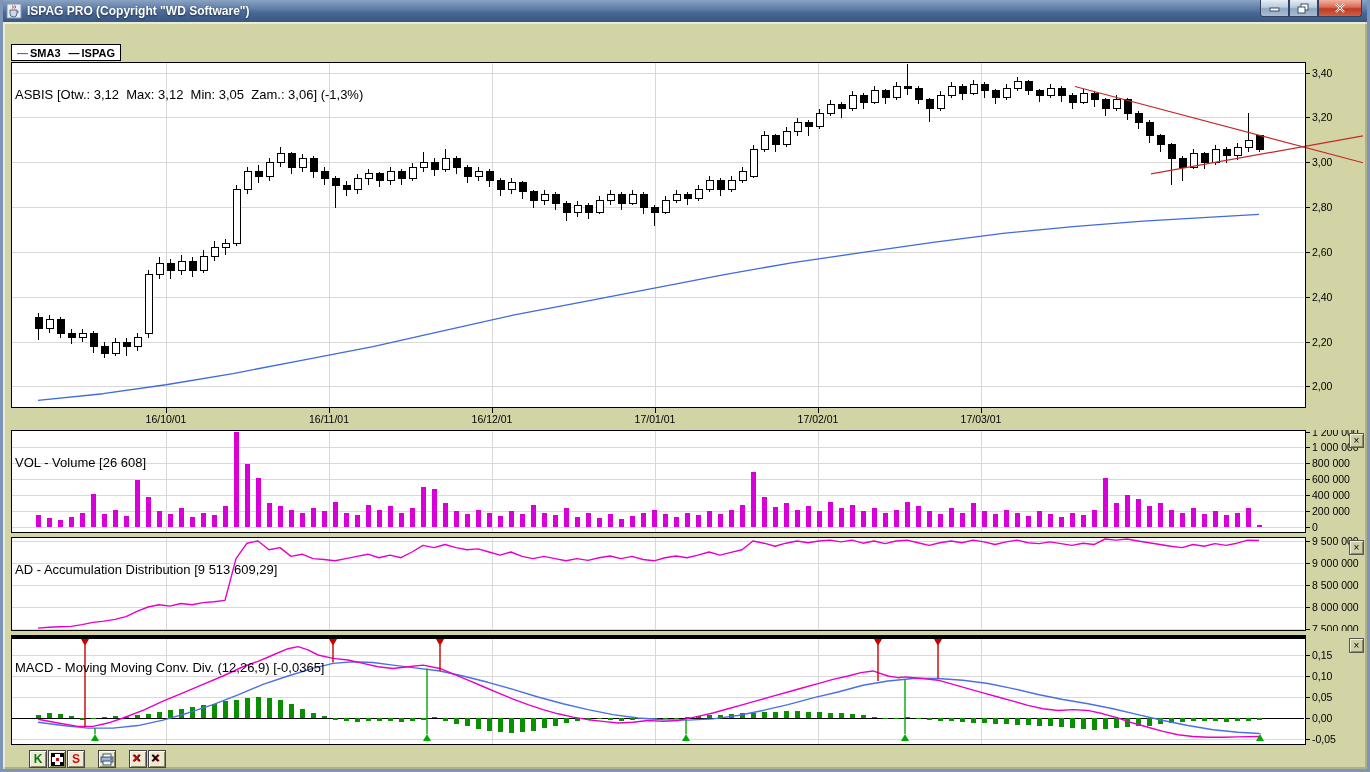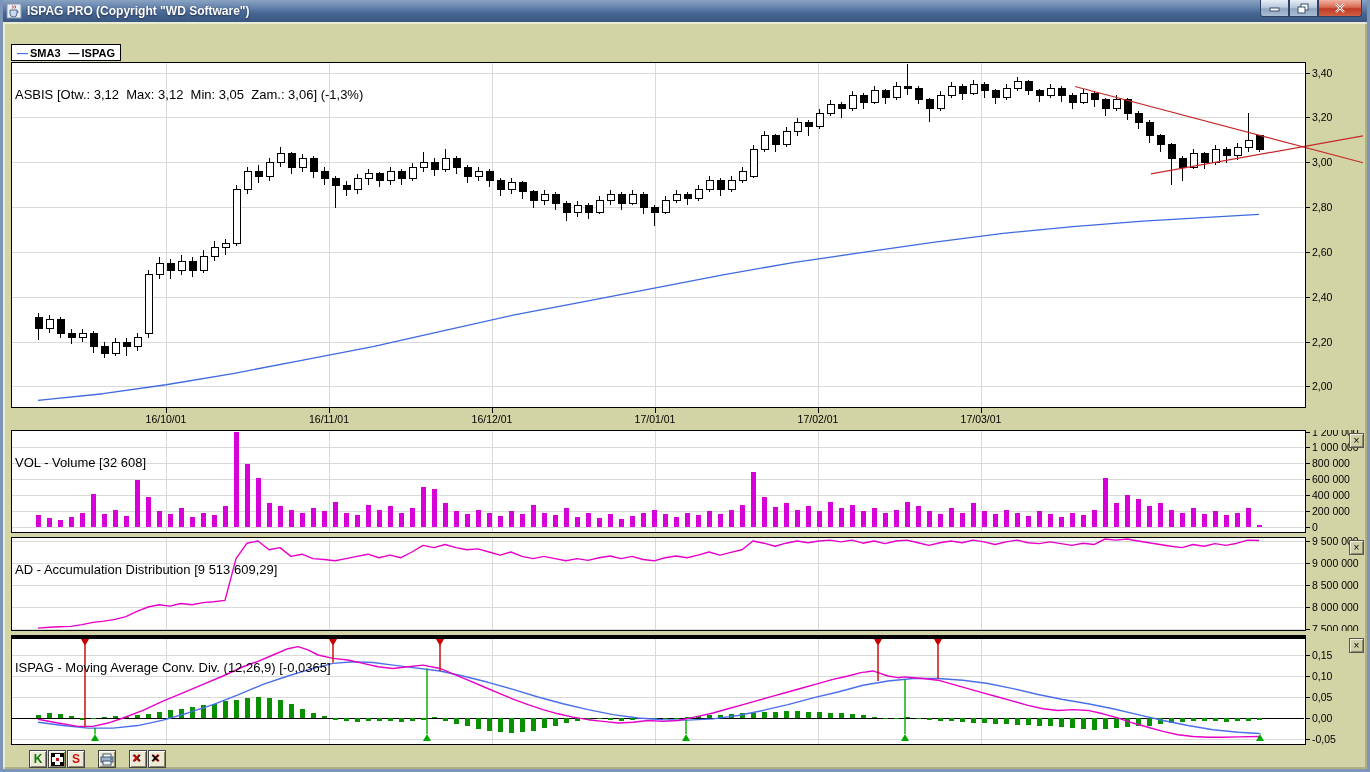--- a/index.html
+++ b/index.html
@@ -509,21 +509,21 @@
           <text x="1301" y="37.16666666666667" font-size="10.5" font-family="Liberation Sans, sans-serif" fill="#000">800 000</text>
           <line x1="1294" y1="49.5" x2="1299" y2="49.5" stroke="#000" shape-rendering="crispEdges"></line>
           <text x="1301" y="53" font-size="10.5" font-family="Liberation Sans, sans-serif" fill="#000">600 000</text>
           <line x1="1294" y1="65.33333333333334" x2="1299" y2="65.33333333333334" stroke="#000" shape-rendering="crispEdges"></line>
           <text x="1301" y="68.83333333333334" font-size="10.5" font-family="Liberation Sans, sans-serif" fill="#000">400 000</text>
           <line x1="1294" y1="81.16666666666667" x2="1299" y2="81.16666666666667" stroke="#000" shape-rendering="crispEdges"></line>
           <text x="1301" y="84.66666666666667" font-size="10.5" font-family="Liberation Sans, sans-serif" fill="#000">200 000</text>
           <line x1="1294" y1="97" x2="1299" y2="97" stroke="#000" shape-rendering="crispEdges"></line>
           <text x="1301" y="100.5" font-size="10.5" font-family="Liberation Sans, sans-serif" fill="#000">0</text>
         </svg>
-      <div class="phead">VOL - Volume [32 608]</div>
+      <div class="phead">VOL - Volume [26 608]</div>
       <button class="xbtn">×</button>
     </div>
 
     <div class="row row-ad">
       <svg id="svg-ad" width="1358" height="94">
           <rect x="0" y="0" width="1294" height="94" fill="#ffffff"></rect>
           <line x1="155" y1="1" x2="155" y2="93" stroke="#d9d9d9" shape-rendering="crispEdges"></line>
           <line x1="318" y1="1" x2="318" y2="93" stroke="#d9d9d9" shape-rendering="crispEdges"></line>
           <line x1="481" y1="1" x2="481" y2="93" stroke="#d9d9d9" shape-rendering="crispEdges"></line>
           <line x1="644" y1="1" x2="644" y2="93" stroke="#d9d9d9" shape-rendering="crispEdges"></line>
@@ -707,21 +707,21 @@
           <text x="1301" y="23.5" font-size="10.5" font-family="Liberation Sans, sans-serif" fill="#000">0,15</text>
           <line x1="1294" y1="41" x2="1299" y2="41" stroke="#000" shape-rendering="crispEdges"></line>
           <text x="1301" y="44.5" font-size="10.5" font-family="Liberation Sans, sans-serif" fill="#000">0,10</text>
           <line x1="1294" y1="62" x2="1299" y2="62" stroke="#000" shape-rendering="crispEdges"></line>
           <text x="1301" y="65.5" font-size="10.5" font-family="Liberation Sans, sans-serif" fill="#000">0,05</text>
           <line x1="1294" y1="83" x2="1299" y2="83" stroke="#000" shape-rendering="crispEdges"></line>
           <text x="1301" y="86.5" font-size="10.5" font-family="Liberation Sans, sans-serif" fill="#000">0,00</text>
           <line x1="1294" y1="104" x2="1299" y2="104" stroke="#000" shape-rendering="crispEdges"></line>
           <text x="1301" y="107.5" font-size="10.5" font-family="Liberation Sans, sans-serif" fill="#000">-0,05</text>
         </svg>
-      <div class="phead">ISPAG - Moving Average Conv. Div. (12,26,9) [-0,0365]</div>
+      <div class="phead">MACD - Moving Moving Conv. Div. (12,26,9) [-0,0365]</div>
       <button class="xbtn">×</button>
     </div>
 
     <div class="toolbar">
       <button class="tbtn tb-k">K</button>
       <button class="tbtn">
         <svg width="13" height="13" viewBox="0 0 13 13">
           <rect x="0.5" y="0.5" width="12" height="12" fill="#fff" stroke="#000"></rect>
           <rect x="0" y="0" width="4" height="4" fill="#000"></rect>
           <rect x="9" y="0" width="4" height="4" fill="#000"></rect>

